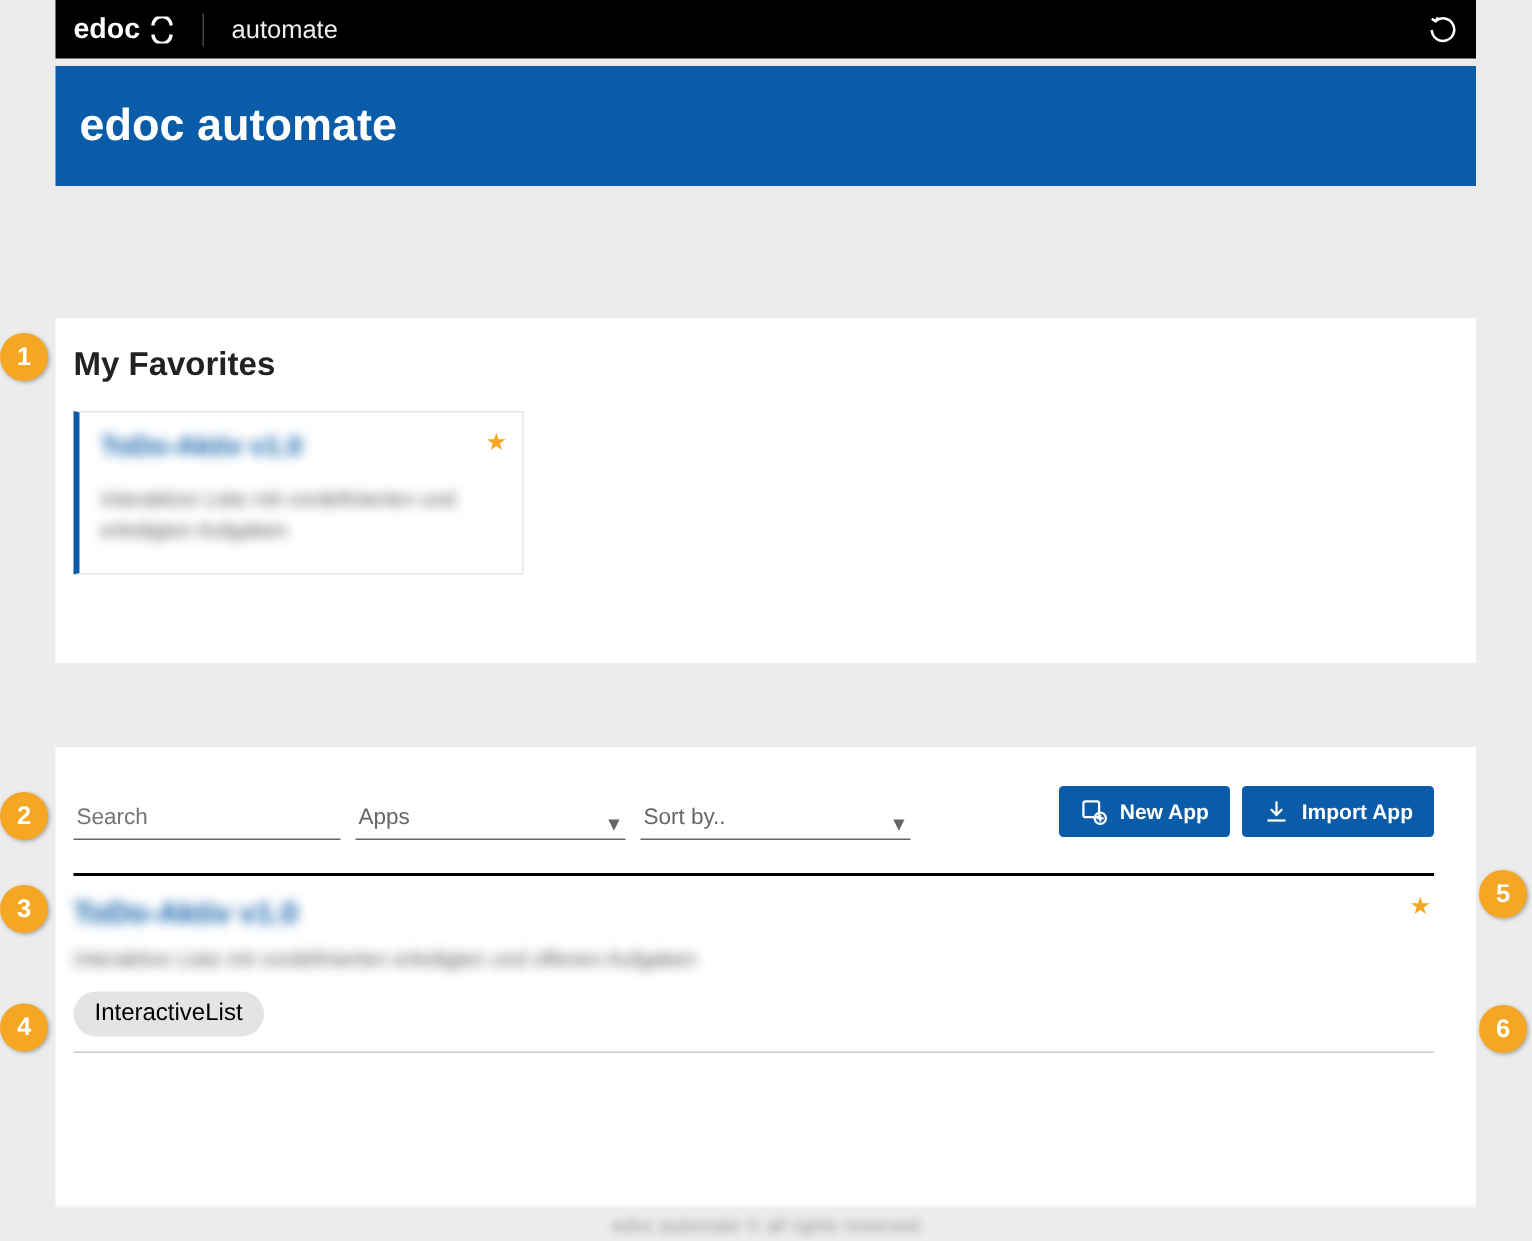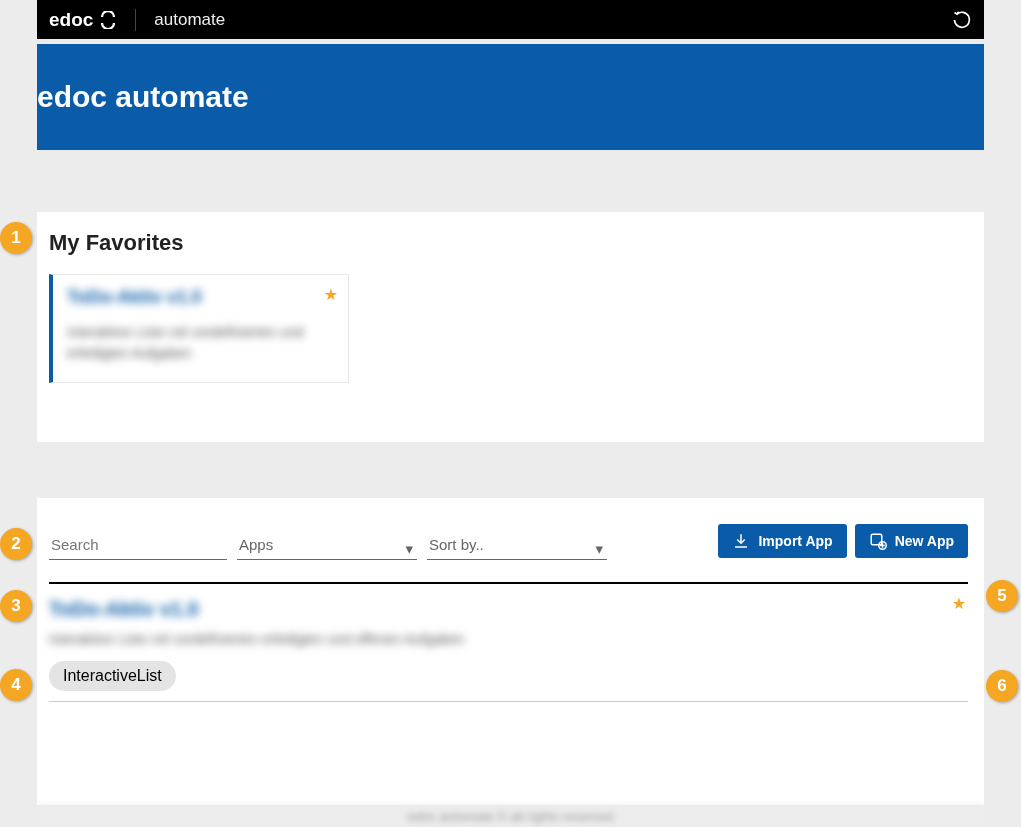--- a/index.html
+++ b/index.html
@@ -30,30 +30,31 @@
   }
   .topbar-divider {
     width: 1px; height: 22px; background: #444; margin: 0 18px;
   }
   .topbar-module { font-size: 17px; font-weight: 400; color:#eee;text-align:center; }
   .topbar-spacer { flex: 1; }
   .refresh-icon { width:20px; height:20px; cursor:pointer; }
   .hero {
     position: absolute;
     left: 37px; right: 37px; top: 44px;
-    height: 106px;
+    height: 80px;
     background: #0a5ca8;
     color: #fff;
     display: flex; align-items: center;
+    padding-left: 16px;
   }
   .hero-title { font-size: 30px; font-weight: 700; }
   .panel {
     position:absolute; left:37px; right:37px;
     background:#fff;
-    padding: 18px 16px 10px 12px;
+    padding: 18px 28px 10px 12px;
   }
   .panel-favorites { top: 212px; height: 230px; }
   .panel-apps { top: 498px; bottom: 22px; }
   .section-title { font-size: 22px; font-weight: 700; color:#222; margin-bottom: 18px; }
   .fav-card {
     width: 300px;
     border: 1px solid #e6e6e6;
     border-left: 4px solid #0a5ca8;
     padding: 12px 14px 18px 14px;
     position: relative;
@@ -177,35 +178,35 @@
       <span class="caret">▾</span>
     </div>
     <div class="field field-sort">
       <span class="placeholder">Sort by..</span>
       <span class="caret">▾</span>
     </div>
     <div class="filters-spacer"></div>
     <div class="action-buttons">
       <button class="btn">
         <svg viewBox="0 0 24 24" fill="none" stroke="#fff" stroke-width="2">
-          <line x1="12" y1="3" x2="12" y2="14"></line>
-          <polyline points="7 10 12 15 17 10"></polyline>
-          <line x1="4" y1="20" x2="20" y2="20"></line>
-        </svg>
-        <span>Import App</span>
-      </button>
-      <button class="btn">
-        <svg viewBox="0 0 24 24" fill="none" stroke="#fff" stroke-width="2">
           <rect x="3" y="3" width="14" height="14" rx="2"></rect>
           <circle cx="18" cy="18" r="5"></circle>
           <line x1="18" y1="15" x2="18" y2="21"></line>
           <line x1="15" y1="18" x2="21" y2="18"></line>
         </svg>
         <span>New App</span>
       </button>
+      <button class="btn">
+        <svg viewBox="0 0 24 24" fill="none" stroke="#fff" stroke-width="2">
+          <line x1="12" y1="3" x2="12" y2="14"></line>
+          <polyline points="7 10 12 15 17 10"></polyline>
+          <line x1="4" y1="20" x2="20" y2="20"></line>
+        </svg>
+        <span>Import App</span>
+      </button>
     </div>
   </div>
 
   <div class="apps-divider"></div>
 
   <div class="app-row">
     <div class="app-title">ToDo-Aktiv v1.0</div>
     <span class="app-star">★</span>
     <div class="app-desc">Interaktive Liste mit vordefinierten erledigten und offenen Aufgaben</div>
     <span class="tag-chip">InteractiveList</span>

